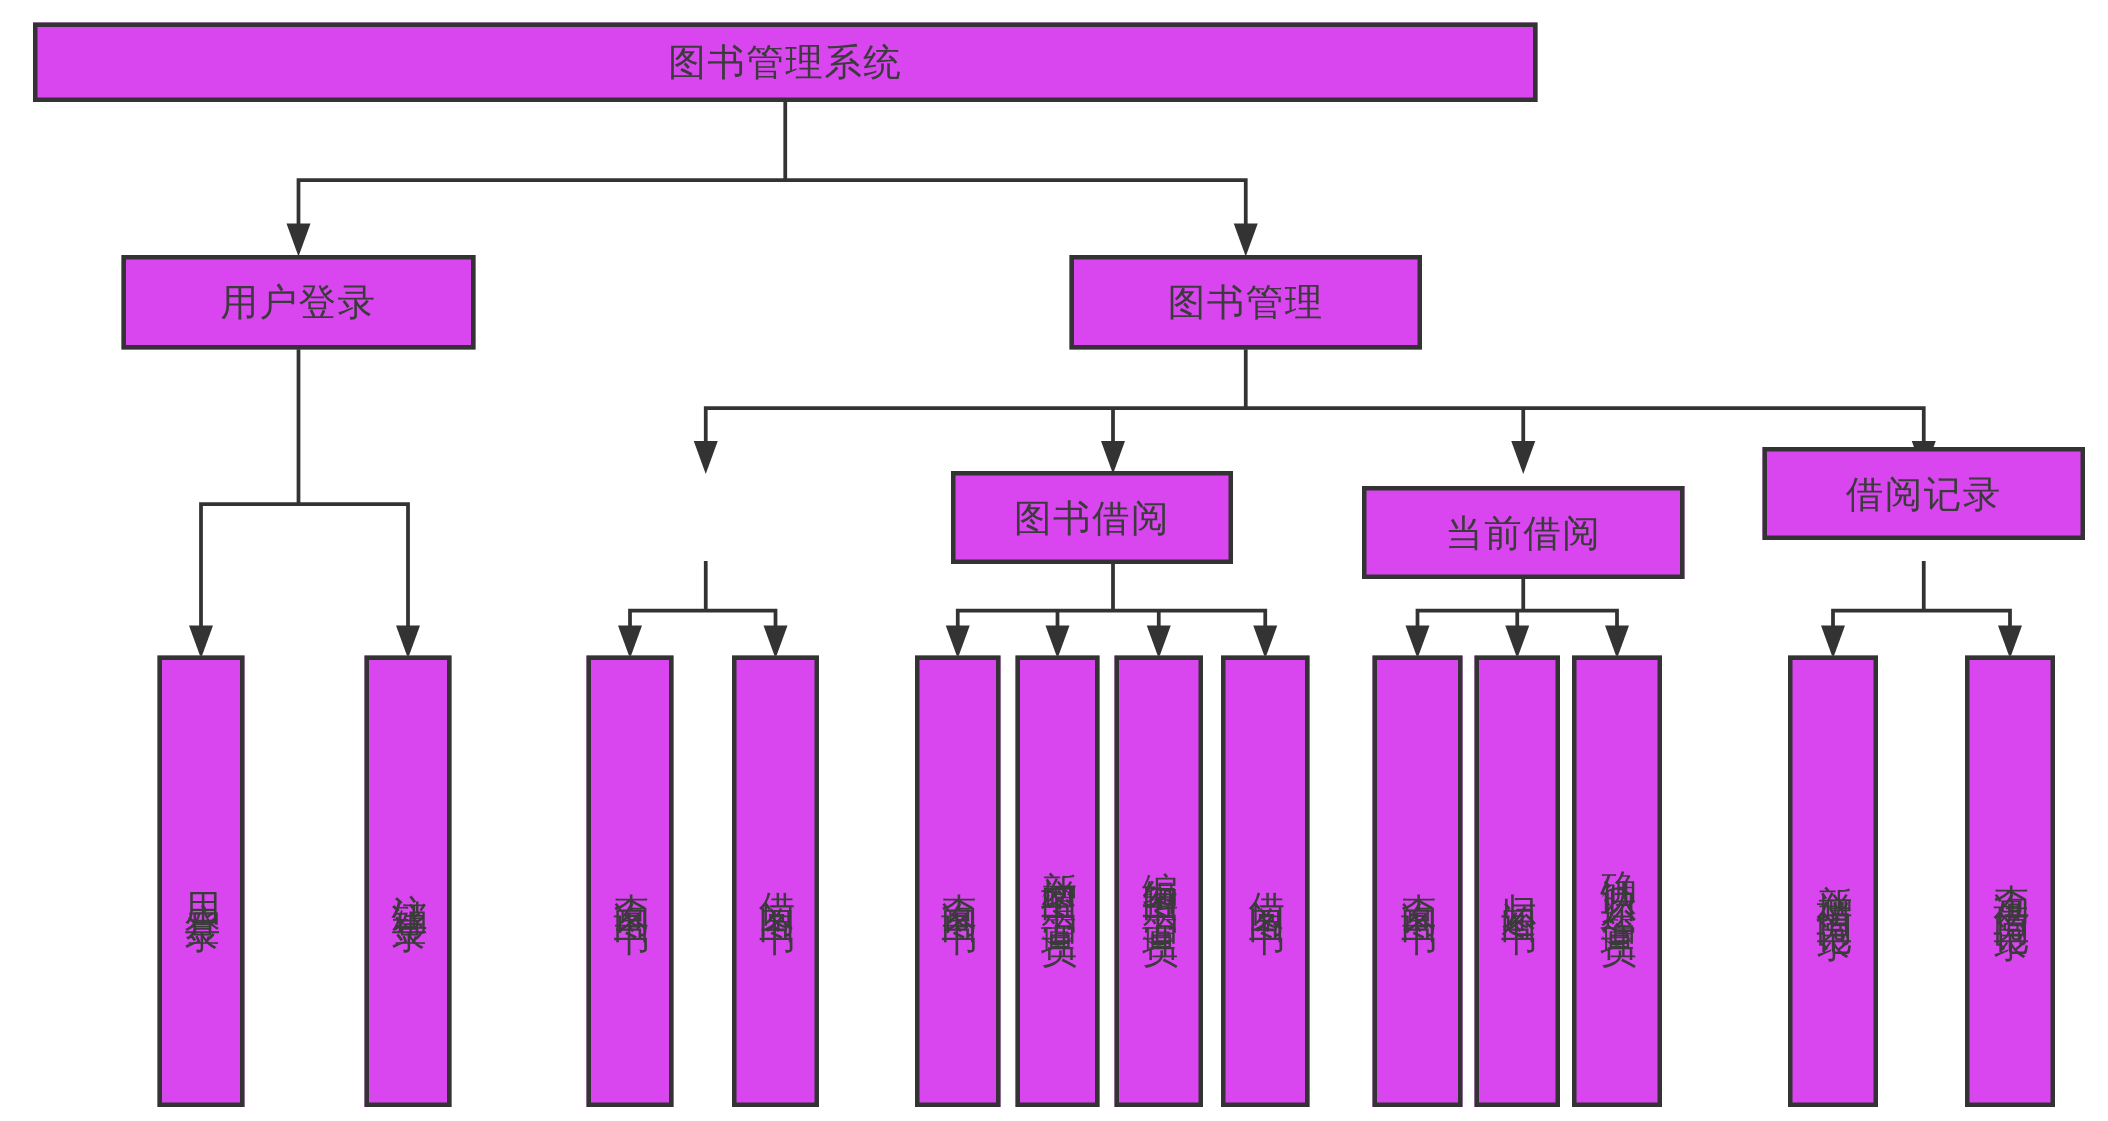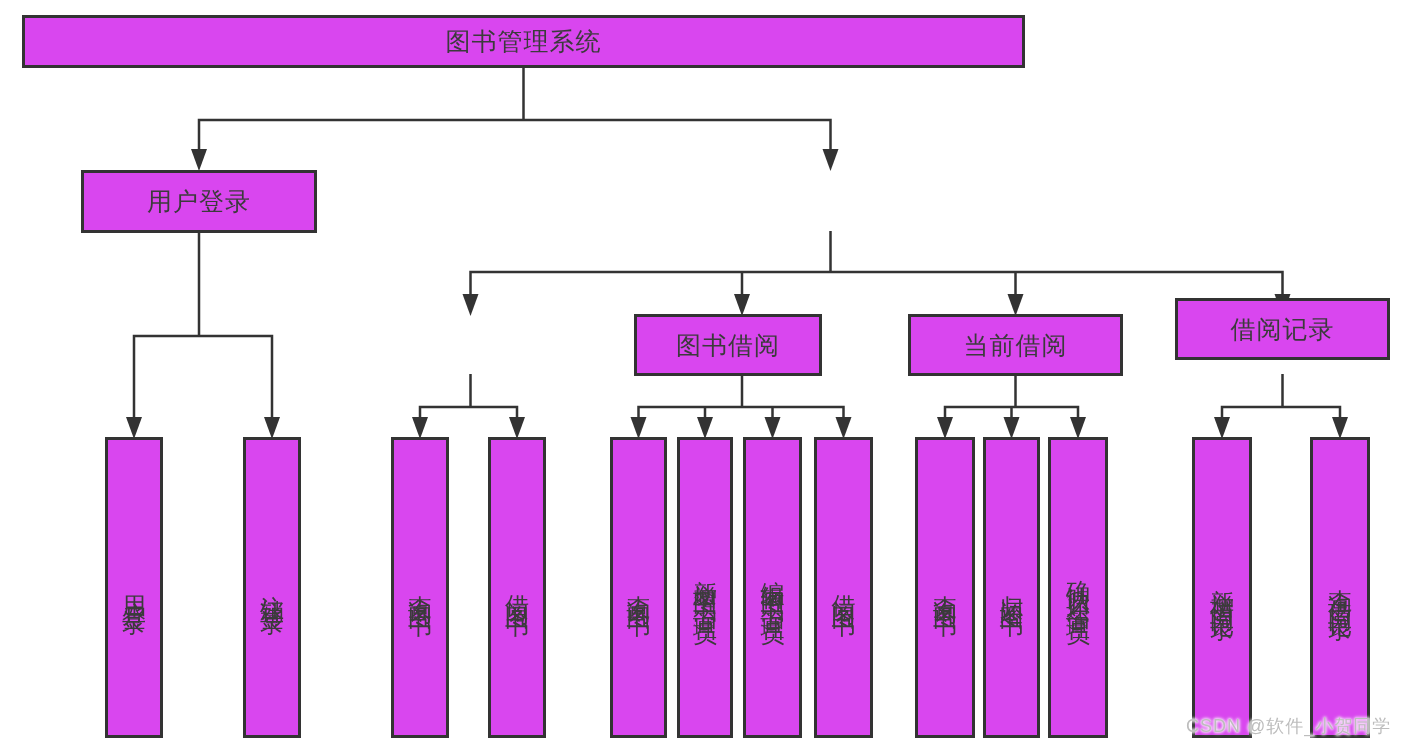--- a/index.html
+++ b/index.html
@@ -85,25 +85,28 @@
     </g>
   </svg>
 
   <div class="node hnode" style="left:22px;top:15px;width:1003px;height:53px">
     <span>图书管理系统</span>
   </div>
 
   <div class="node hnode" style="left:81px;top:170px;width:236px;height:63px">
     <span>用户登录</span>
   </div>
+  <div class="node hnode" style="left:713px;top:170px;width:235px;height:63px">
+    <span>图书管理</span>
+  </div>
 
   <div class="node hnode" style="left:634px;top:314px;width:188px;height:62px">
     <span>图书借阅</span>
   </div>
-  <div class="node hnode" style="left:908px;top:314px;width:215px;height:62px">
+  <div class="node hnode" style="left:908px;top:324px;width:215px;height:62px">
     <span>当前借阅</span>
   </div>
   <div class="node hnode" style="left:1175px;top:298px;width:215px;height:62px">
     <span>借阅记录</span>
   </div>
 
   <div class="node leaf" style="left:105px;width:58px">
     <span class="vtext">用户登录</span>
   </div>
   <div class="node leaf" style="left:243px;width:58px">
@@ -136,15 +139,14 @@
   <div class="node leaf" style="left:1048px;width:60px">
     <span class="vtext">确认归还（管理员）</span>
   </div>
   <div class="node leaf" style="left:1192px;width:60px">
     <span class="vtext">新增借阅记录</span>
   </div>
   <div class="node leaf" style="left:1310px;width:60px">
     <span class="vtext">查询借阅记录</span>
   </div>
 
-  <div class="watermark">CSDN @软件_小贺同学</div>
 
 </div>
 
 </body></html>

